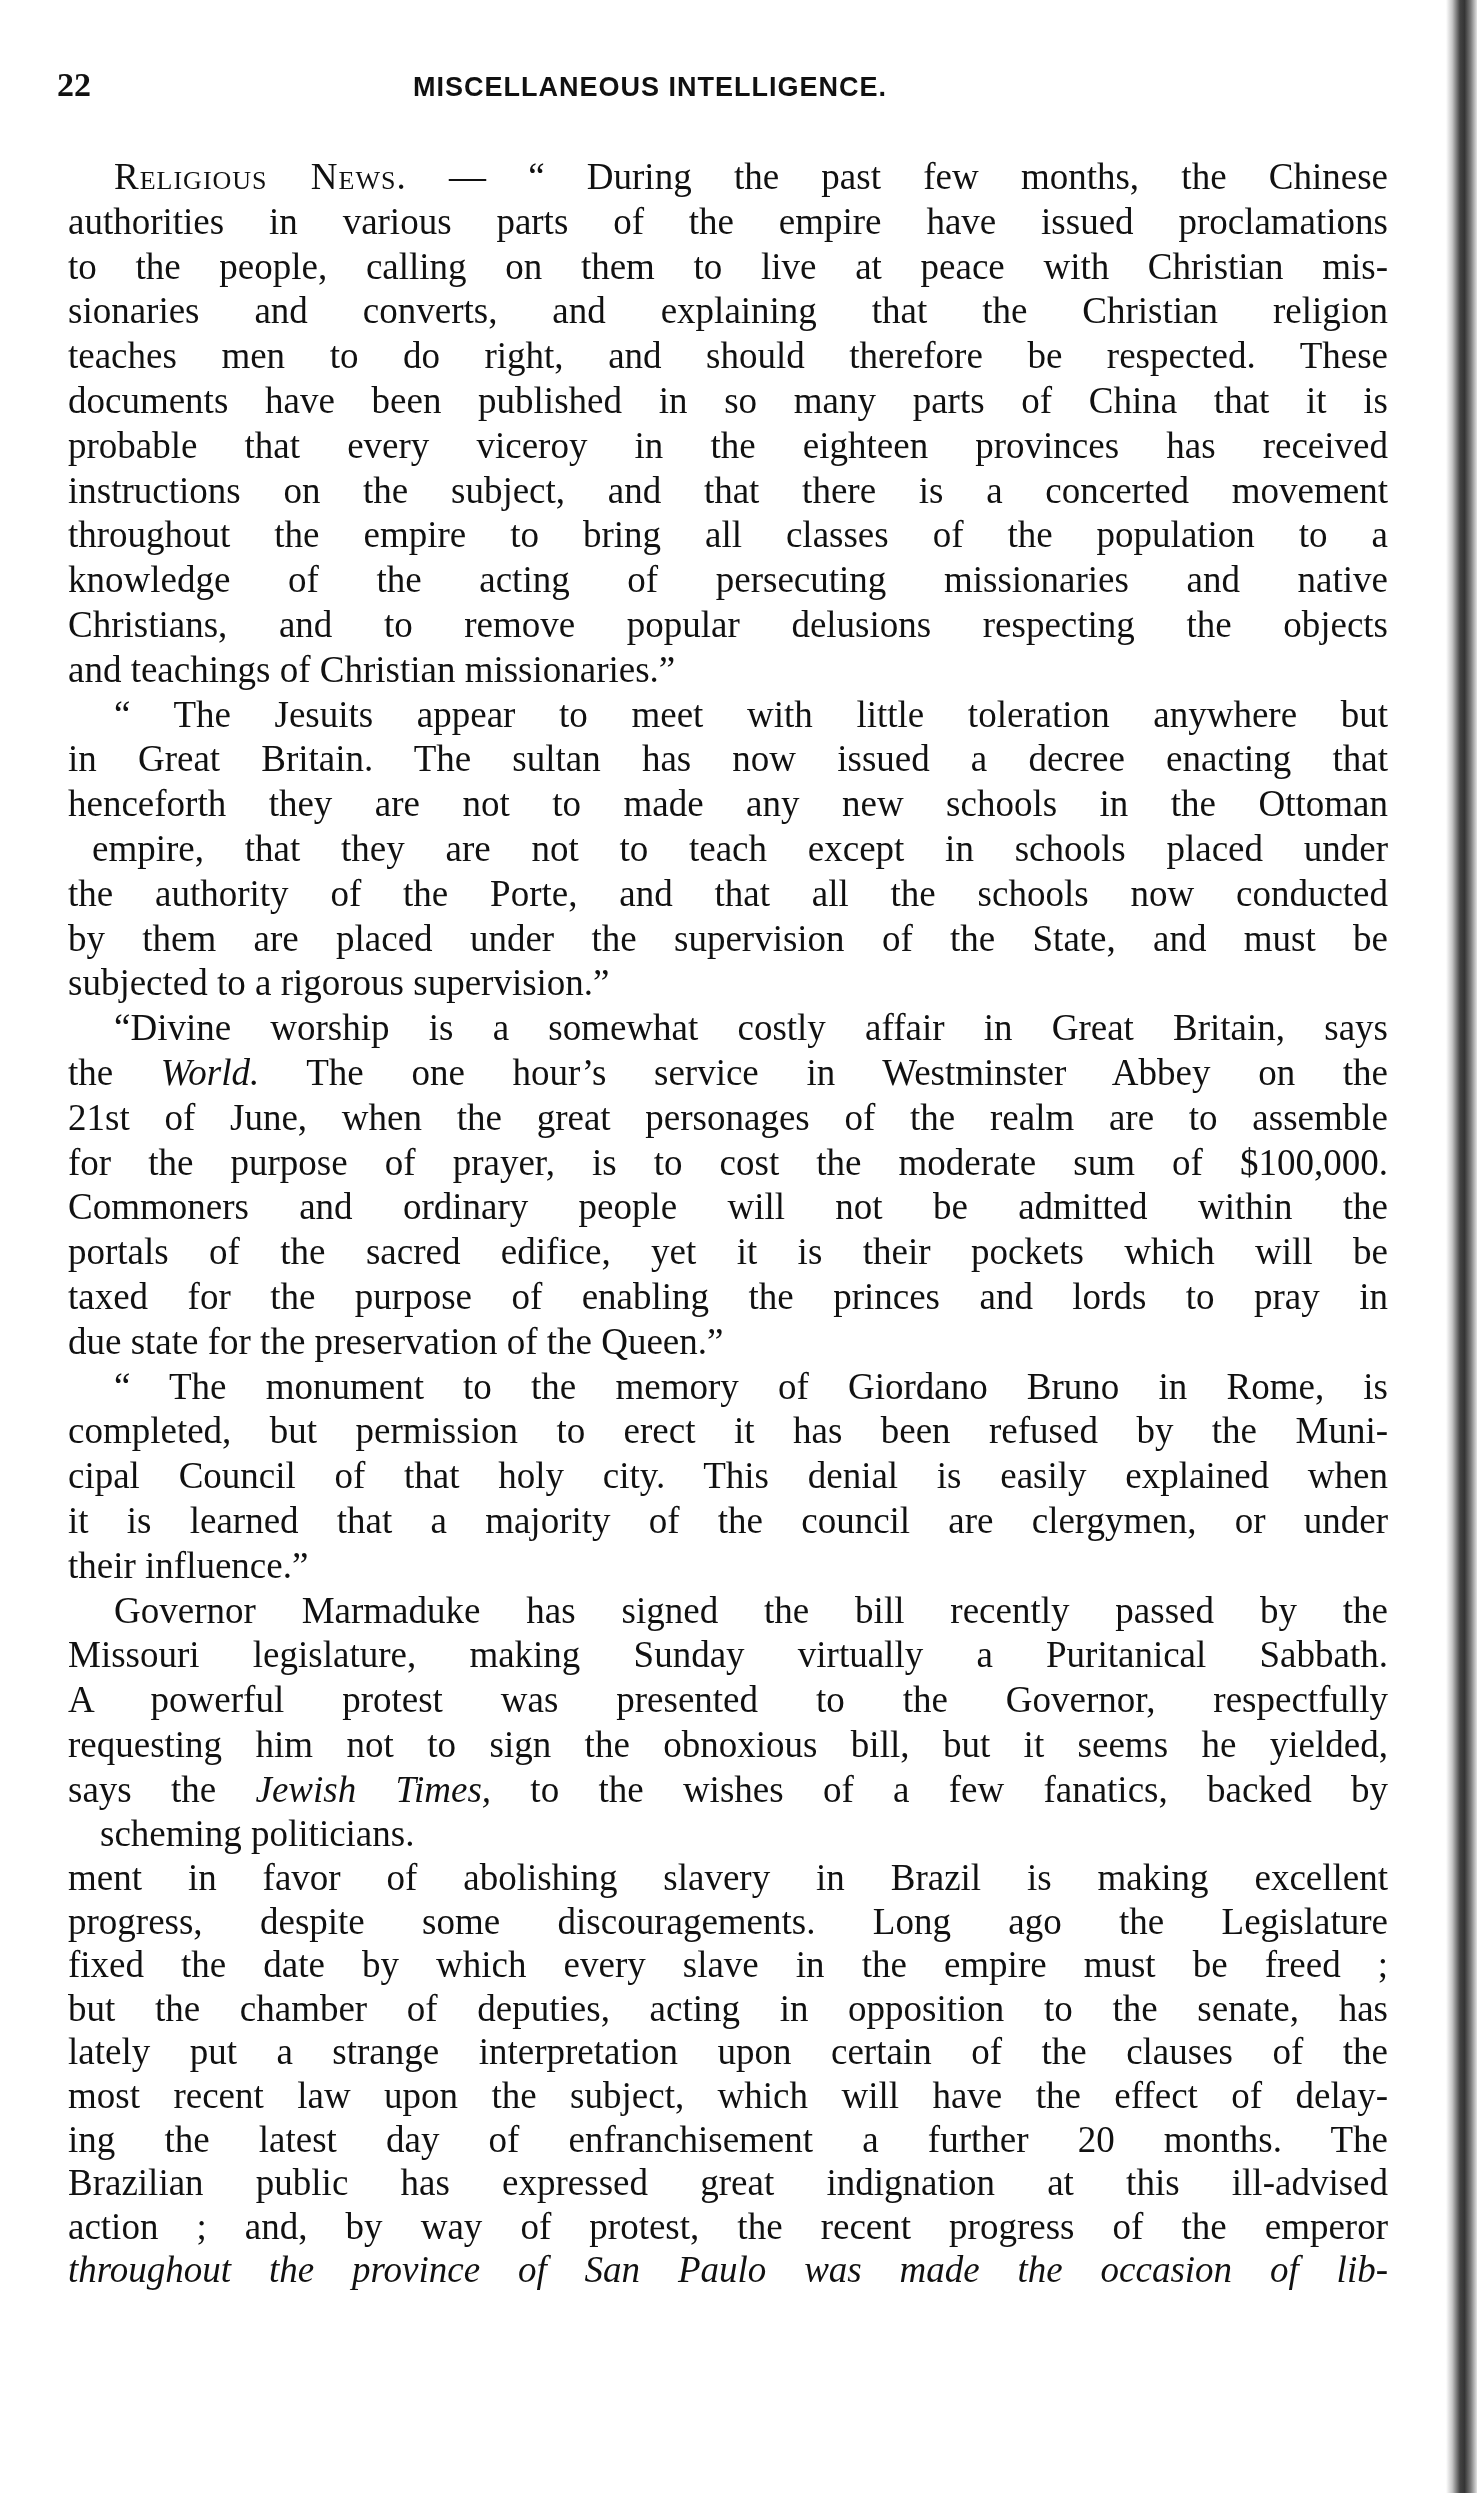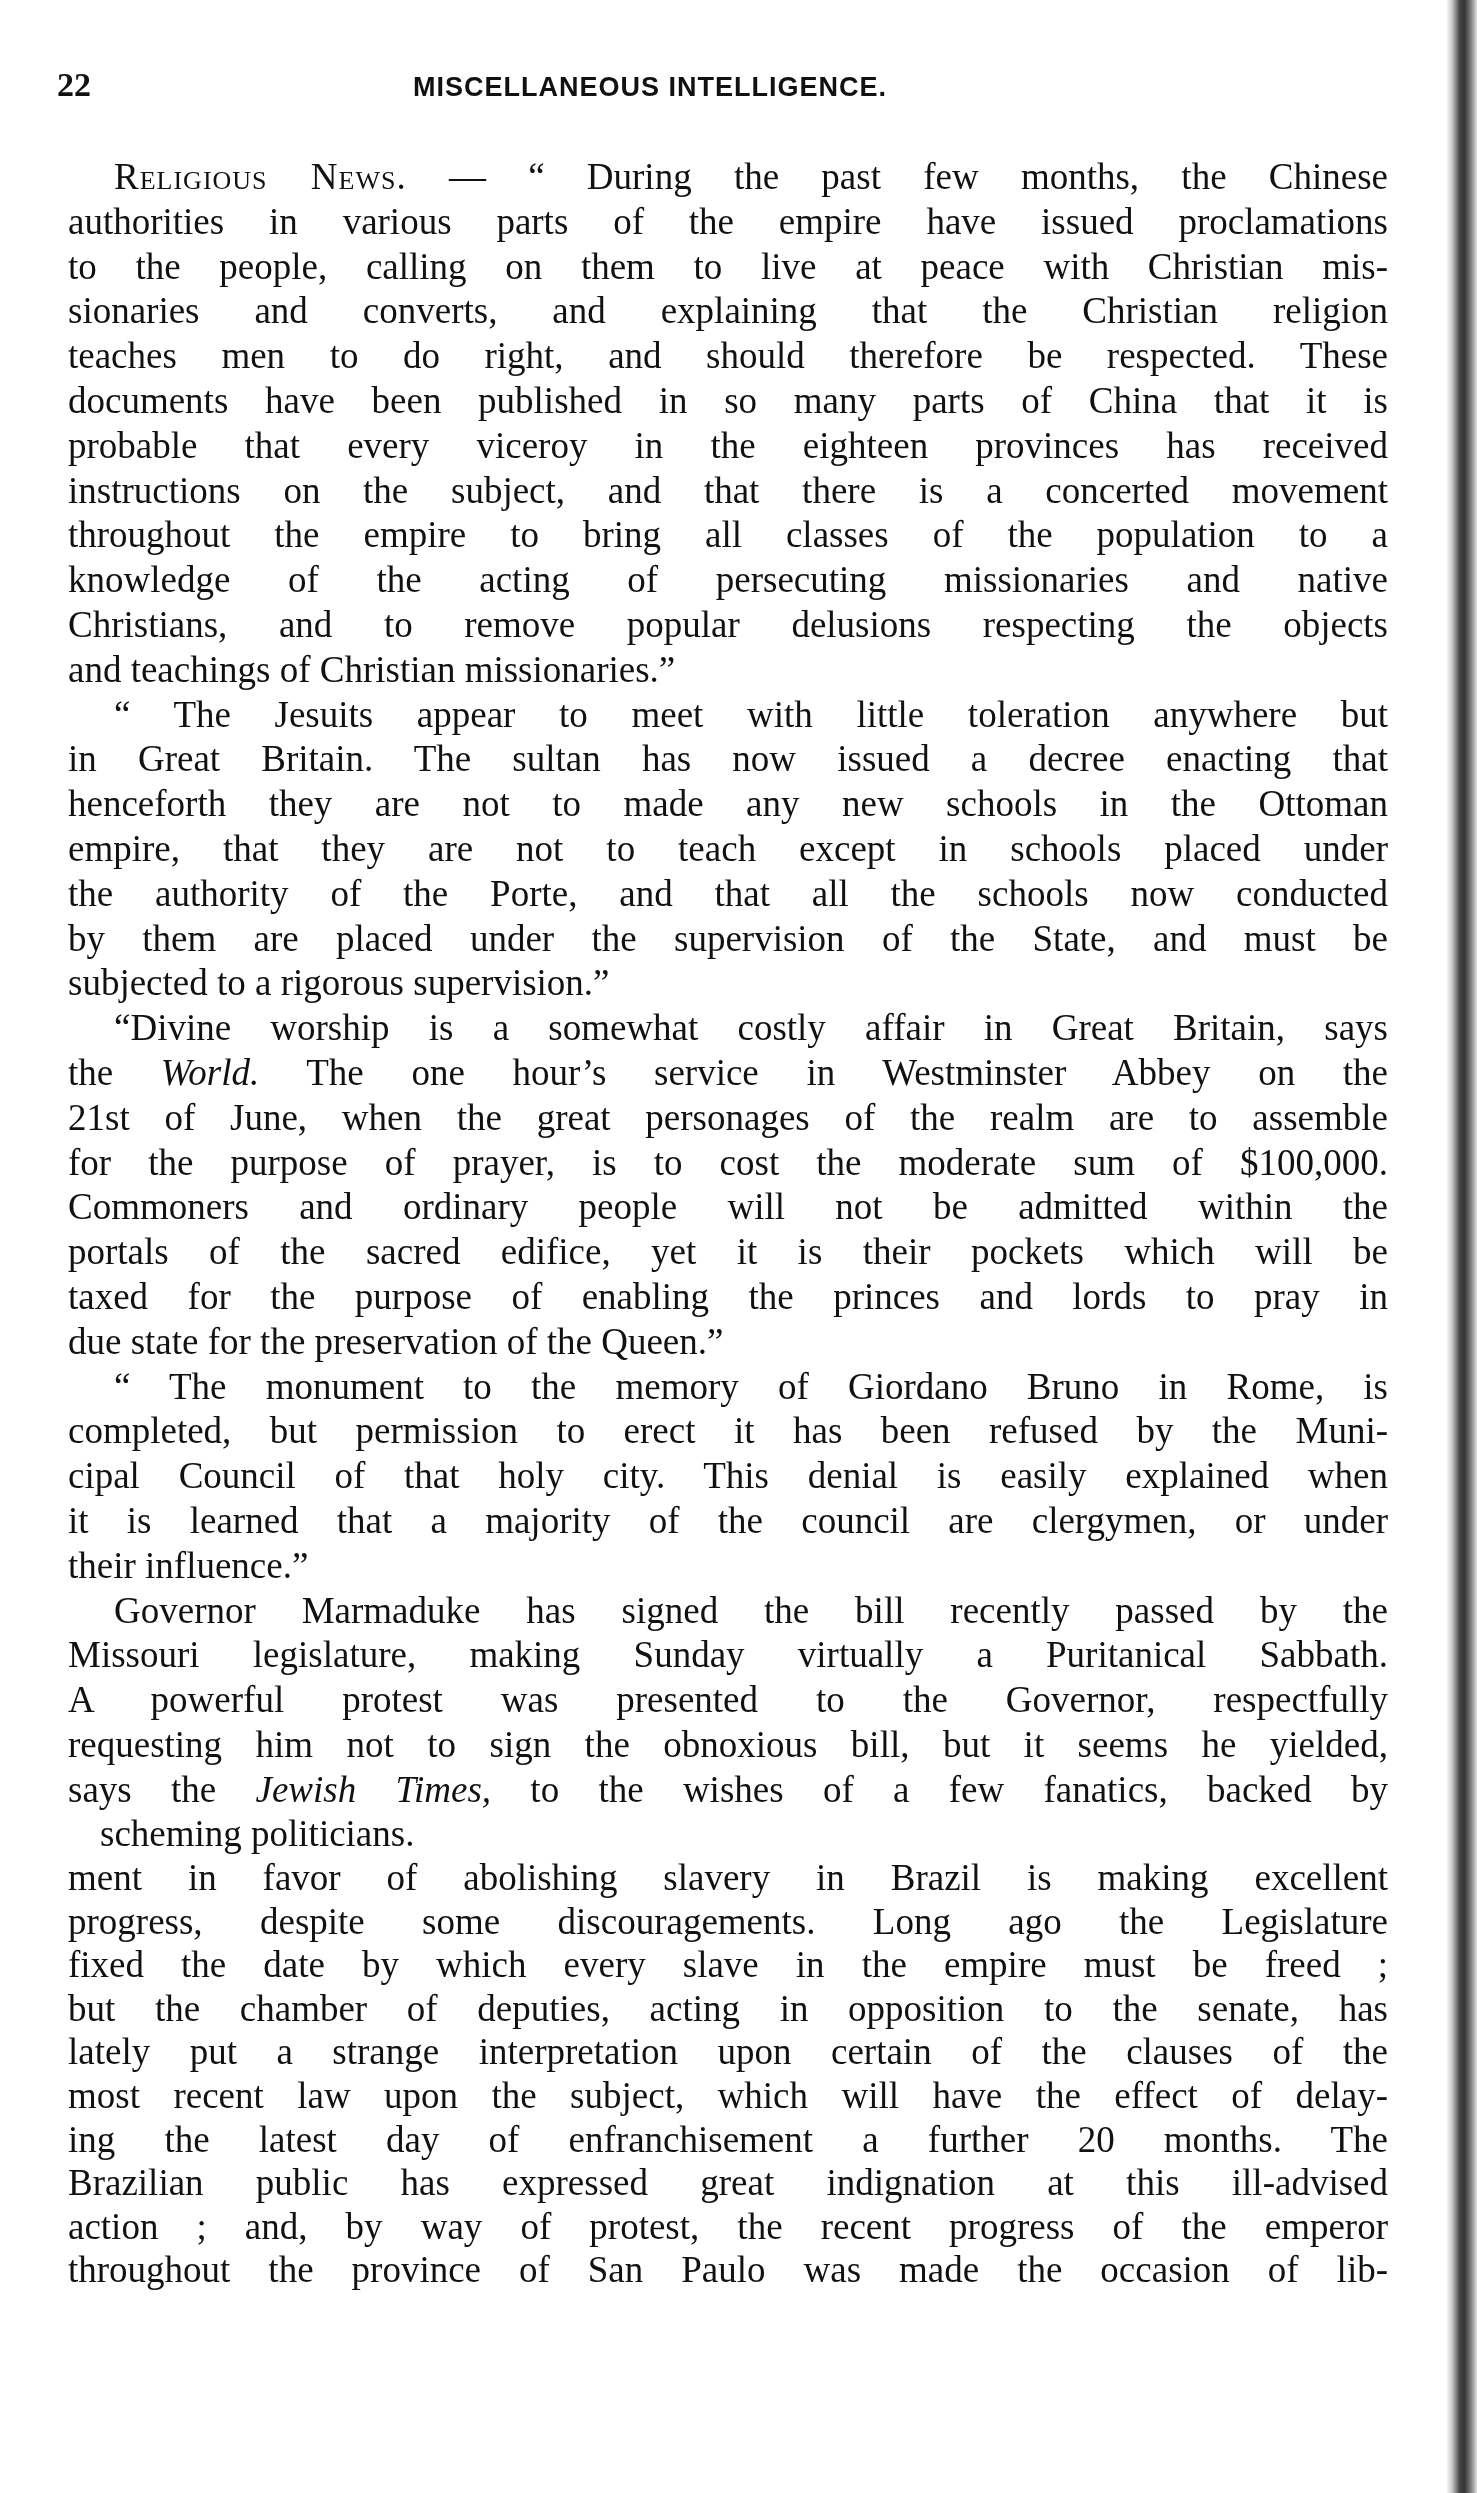--- a/index.html
+++ b/index.html
@@ -44,21 +44,21 @@
     <span class="line" style="white-space: normal;">throughout the empire to bring all classes of the population to a</span>
     <span class="line" style="white-space: normal;">knowledge of the acting of persecuting missionaries and native</span>
     <span class="line" style="white-space: normal;">Christians, and to remove popular delusions respecting the objects</span>
     <span class="line last" style="white-space: normal;">and teachings of Christian missionaries.”</span>
   </div>
 
   <div>
     <span class="line indent" style="white-space: normal;">“ The Jesuits appear to meet with little toleration anywhere but</span>
     <span class="line" style="white-space: normal;">in Great Britain. The sultan has now issued a decree enacting that</span>
     <span class="line" style="white-space: normal;">henceforth they are not to made any new schools in the Ottoman</span>
-    <span class="line" style="white-space: normal;">empire, that they are not to teach except in schools placed under</span>
+    <span class="line" style="white-space: normal; margin-left: 24px;">empire, that they are not to teach except in schools placed under</span>
     <span class="line" style="white-space: normal;">the authority of the Porte, and that all the schools now conducted</span>
     <span class="line" style="white-space: normal;">by them are placed under the supervision of the State, and must be</span>
     <span class="line last" style="white-space: normal;">subjected to a rigorous supervision.”</span>
   </div>
 
   <div>
     <span class="line indent" style="white-space: normal;">“Divine worship is a somewhat costly affair in Great Britain, says</span>
     <span class="line" style="white-space: normal;"><span>the</span> <span class="it">World.</span> <span>The one hour’s service in Westminster Abbey on the</span></span>
     <span class="line" style="white-space: normal;">21st of June, when the great personages of the realm are to assemble</span>
     <span class="line" style="white-space: normal;">for the purpose of prayer, is to cost the moderate sum of $100,000.</span>
@@ -90,15 +90,15 @@
   <div>
     <span class="line" style="white-space: normal;">ment in favor of abolishing slavery in Brazil is making excellent</span>
     <span class="line" style="white-space: normal;">progress, despite some discouragements. Long ago the Legislature</span>
     <span class="line" style="white-space: normal;">fixed the date by which every slave in the empire must be freed ;</span>
     <span class="line" style="white-space: normal;">but the chamber of deputies, acting in opposition to the senate, has</span>
     <span class="line" style="white-space: normal;">lately put a strange interpretation upon certain of the clauses of the</span>
     <span class="line" style="white-space: normal;">most recent law upon the subject, which will have the effect of delay-</span>
     <span class="line" style="white-space: normal;">ing the latest day of enfranchisement a further 20 months. The</span>
     <span class="line" style="white-space: normal;">Brazilian public has expressed great indignation at this ill-advised</span>
     <span class="line" style="white-space: normal;">action ; and, by way of protest, the recent progress of the emperor</span>
-    <span class="line" style="white-space: normal;">throughout the province of San Paulo was made the occasion of lib-</span>
+    <span class="line" style="white-space: normal; font-style: italic;">throughout the province of San Paulo was made the occasion of lib-</span>
   </div>
 </div>
 
 </body></html>

